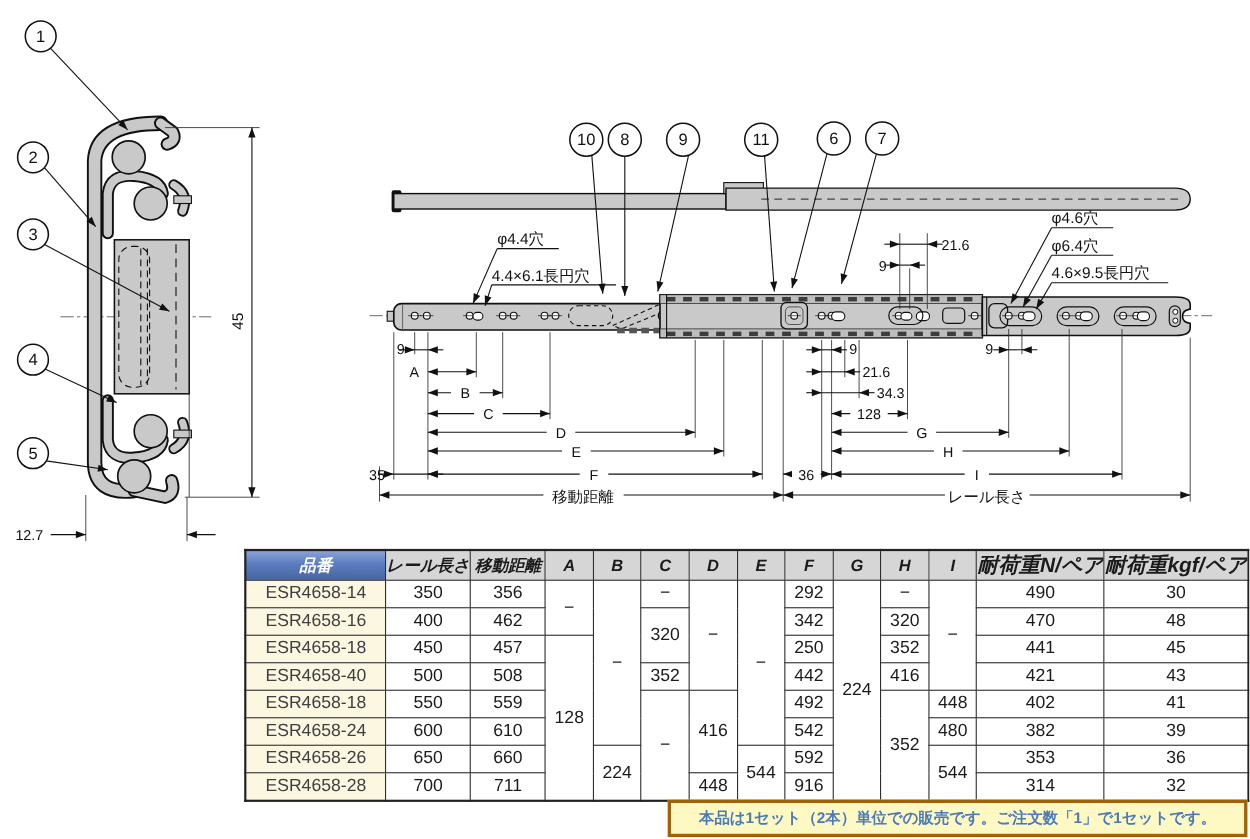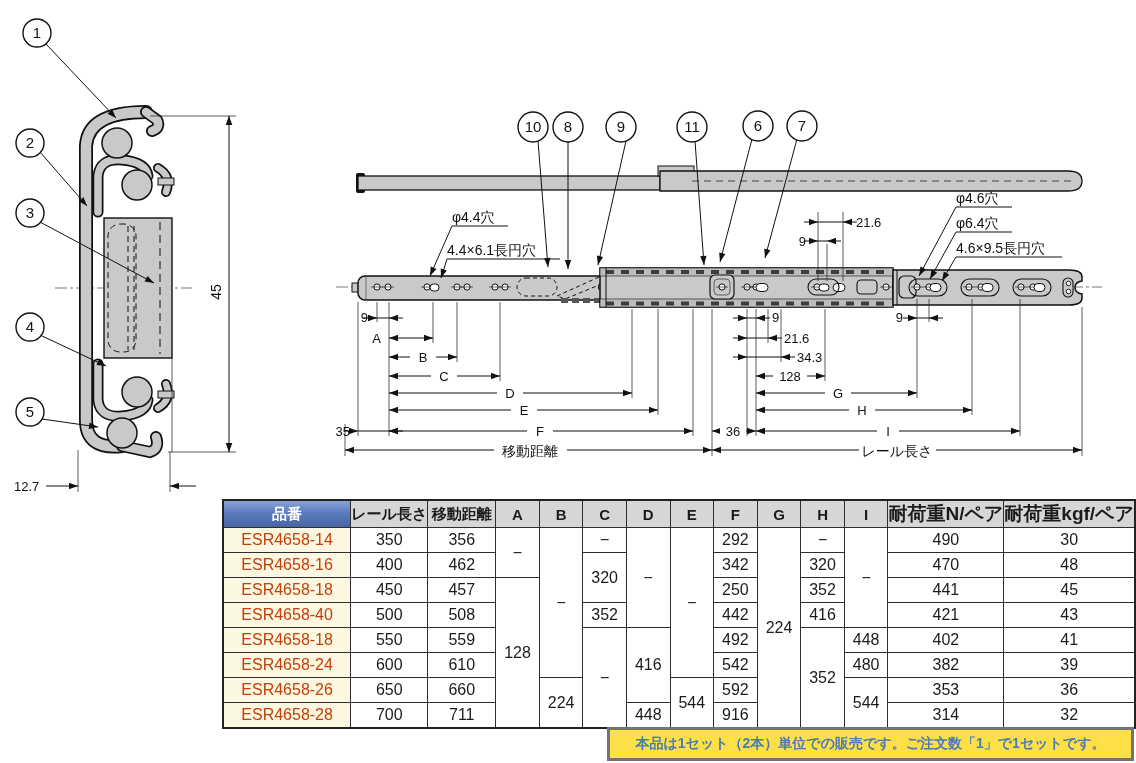--- a/index.html
+++ b/index.html
@@ -9,29 +9,29 @@
   .dimlabel{font-size:13px;}
   .dimlabel-lg{font-size:14px;}
   .callout{font-size:14px;}
   .balloon-num{font-size:15px;text-anchor:middle;}
   .scale-label{font-size:16px;}
 
   .table-wrap{position:absolute;left:222px;top:499px;}
   table.spec{border-collapse:collapse;table-layout:fixed;border:2px solid #222;}
   table.spec th,table.spec td{border:1px solid #2e2e2e;text-align:center;vertical-align:middle;
       padding:0;font-size:16px;color:#1b1b1b;background:#fff;overflow:hidden;white-space:nowrap;}
-  table.spec th{height:26px;background:#d6d6d6;font-size:15px;font-weight:bold;}
+  table.spec th{height:26px;background:#d6d6d6;font-size:15px;font-weight:bold;font-style:italic;}
   table.spec th.blue{background:linear-gradient(180deg,#8aa3d6 0%,#5b7cc0 45%,#48659f 100%);
       color:#fff;}
   table.spec th.load{font-size:19px;}
   table.spec td{height:24px;}
-  table.spec td.pn{background:#fbf7e1;font-size:16px;color:#c2410c;margin-top:16px;}
+  table.spec td.pn{background:#fbf7e1;font-size:16px;color:#404040;margin-top:16px;}
 
   .notice{position:absolute;left:607px;top:727px;width:527px;height:34px;box-sizing:border-box;
-      border:3px solid #737373;background:#fde047;display:flex;align-items:center;justify-content:center;
+      border:3px solid #a16207;background:#fef9c3;display:flex;align-items:center;justify-content:center;
       color:#4a7ab8;font-weight:bold;font-size:14px;white-space:nowrap;}
 </style>
 </head>
 <body>
 
 <div id="page">
 
   <svg id="drawing" width="1136" height="498" viewBox="0 0 1136 498" style="position:absolute;left:0;top:0;">
 
     <g>

